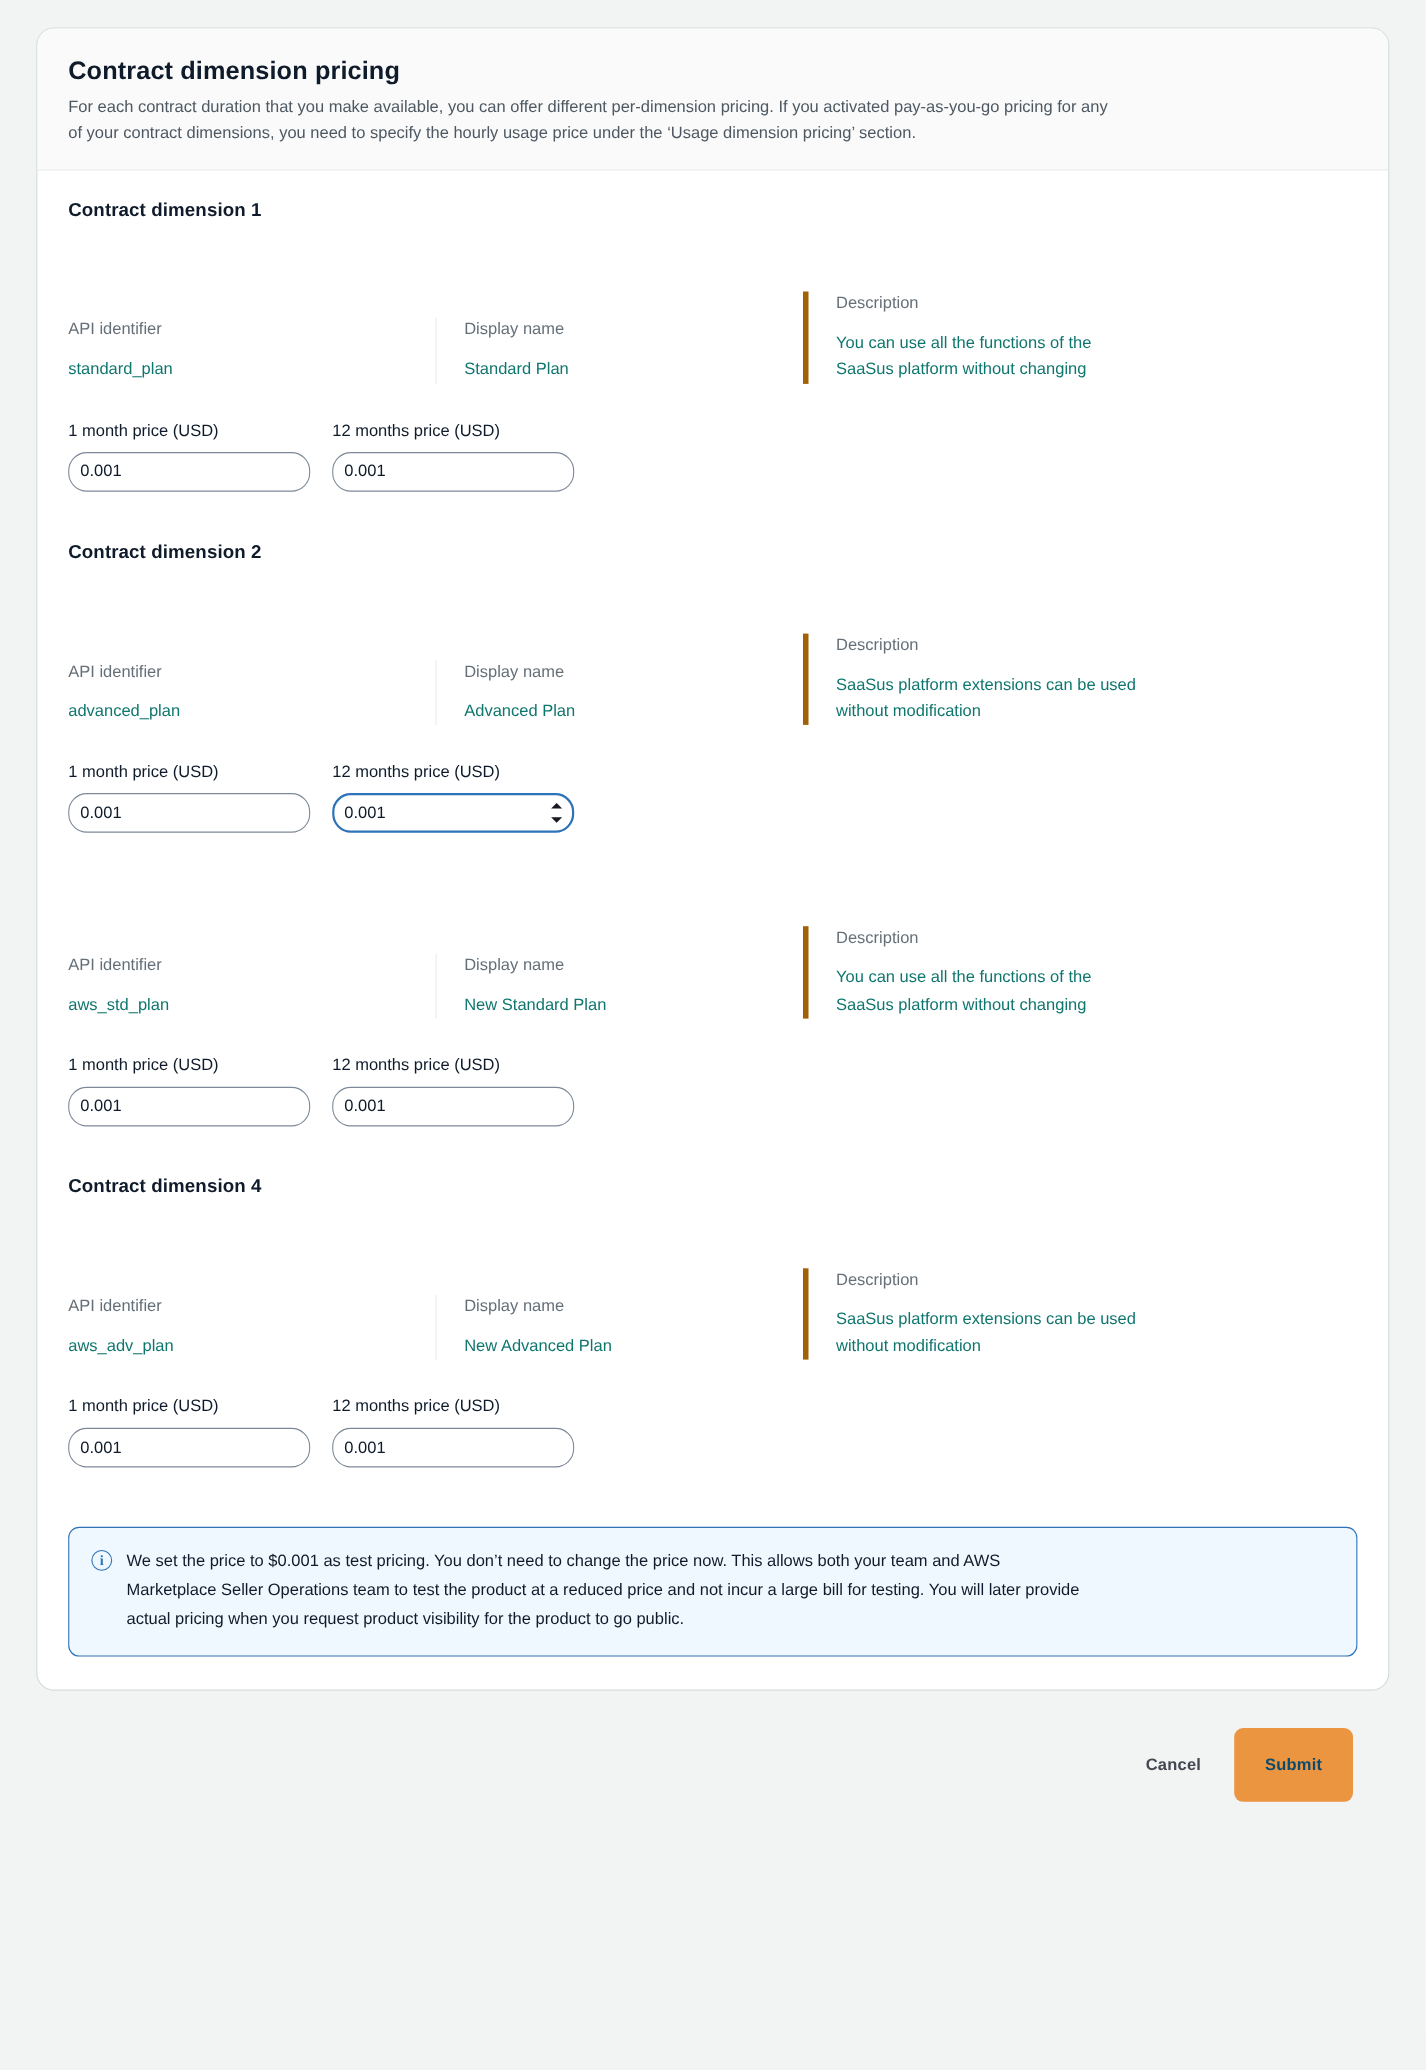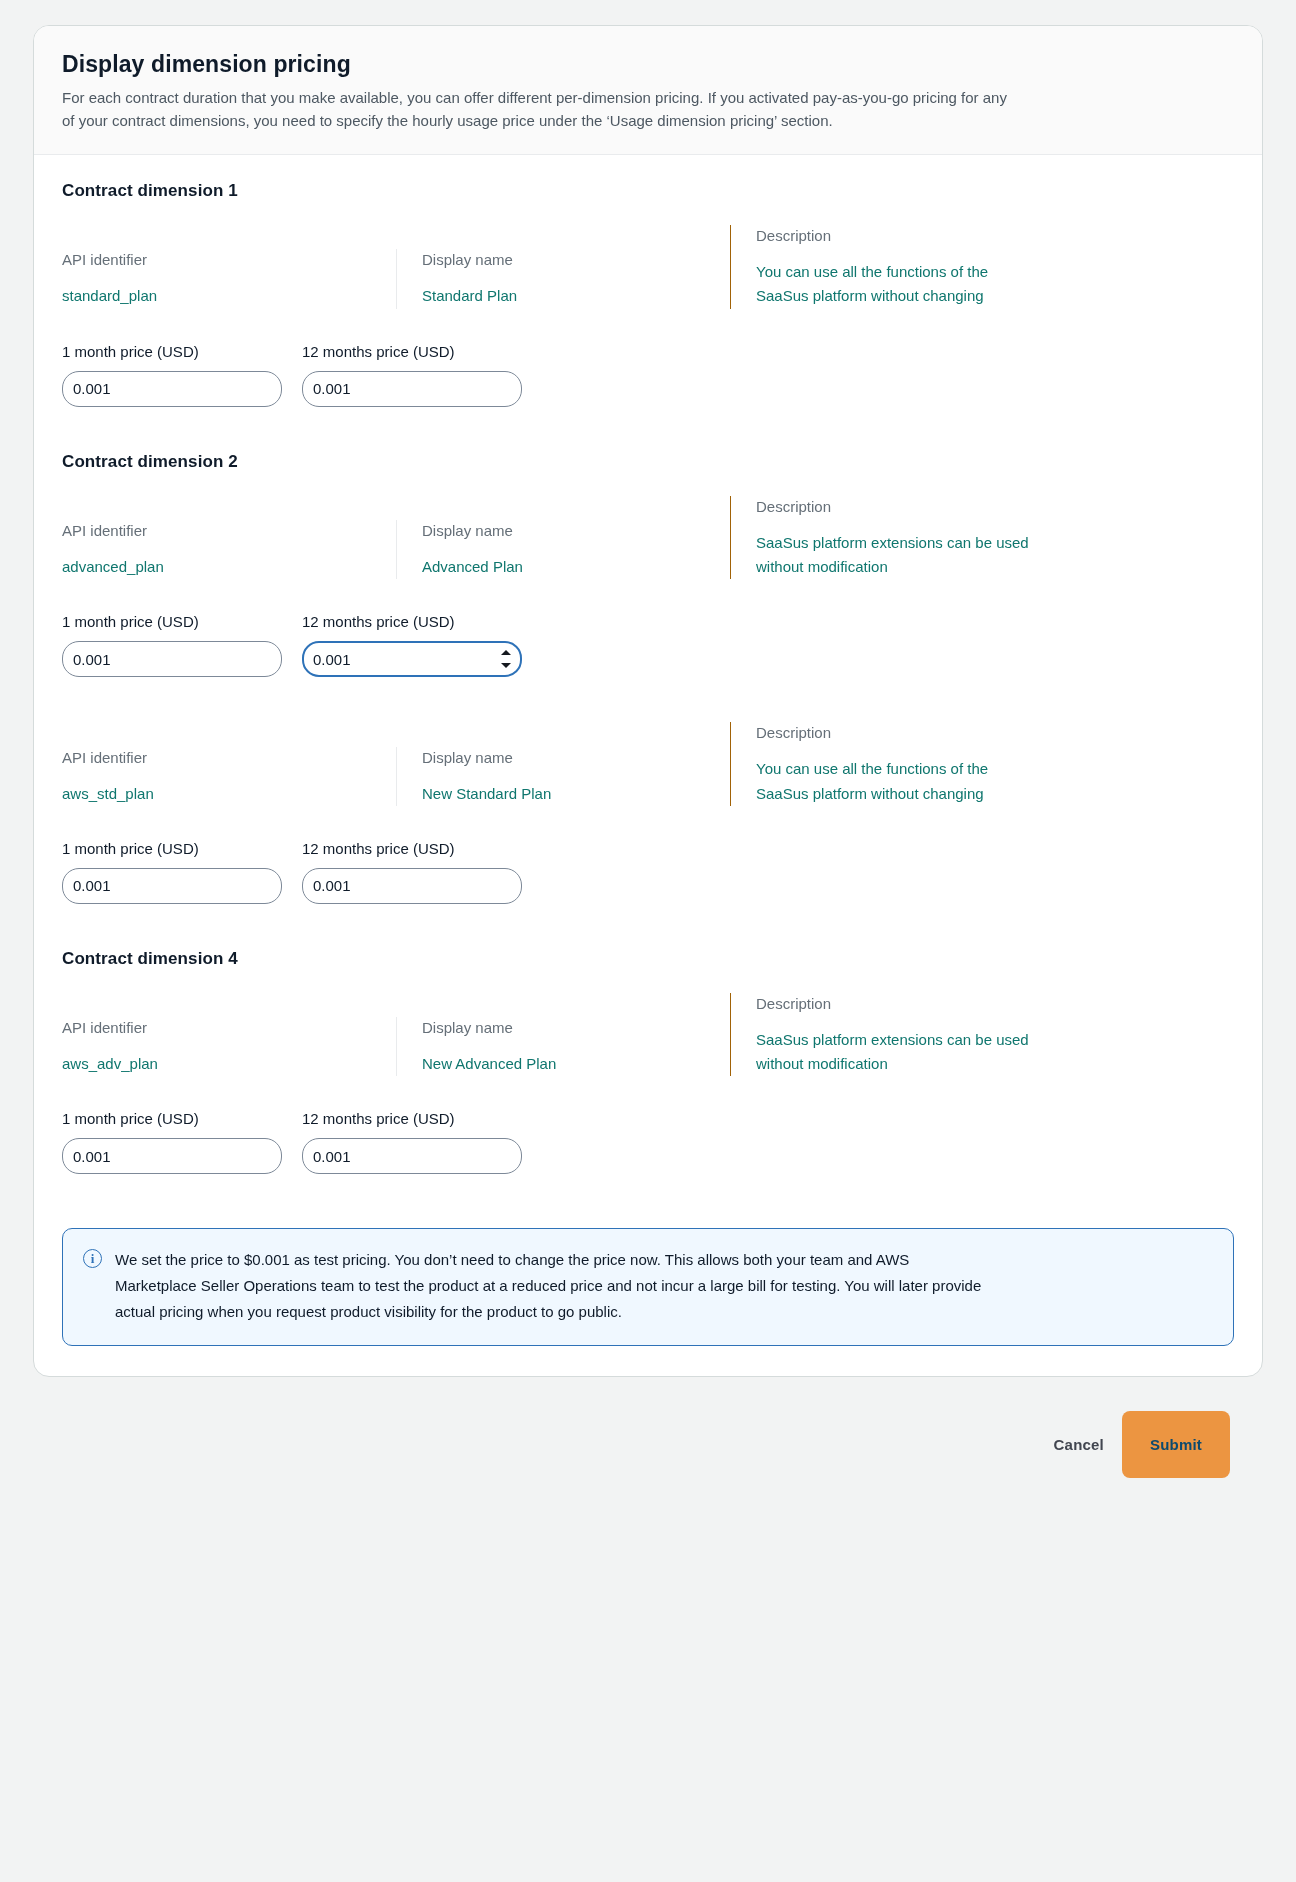--- a/index.html
+++ b/index.html
@@ -59,21 +59,21 @@
   .meta-row {
     display: flex;
     align-items: flex-end;
     margin-bottom: 32px;
   }
   .meta-col {
     padding-right: 24px;
   }
   .meta-col.c1 { width: 334px; }
   .meta-col.c2 { width: 334px; padding-left: 25px; border-left: 1px solid #e9ebed; }
-  .meta-col.c3 { width: 330px; padding-left: 25px; border-left: 1px solid #a16207; }
+  .meta-col.c3 { width: 330px; padding-left: 25px; border-left: 5px solid #a16207; margin-top: 40px; }
   .meta-label {
     font-size: 15px;
     color: #656f78;
     line-height: 1.4;
     margin-bottom: 14px;
   }
   .meta-value {
     font-size: 15px;
     color: #0f766e;
     line-height: 1.62;
@@ -156,21 +156,21 @@
     font-size: 15px;
     color: #0f1b2a;
     line-height: 1.72;
     max-width: 880px;
   }
 
   
   .footer {
     display: flex;
     justify-content: flex-end;
-    gap: 0;
+    gap: 12px;
     padding: 34px 33px 0 0;
   }
   .btn-cancel {
     background: none;
     border: none;
     font-family: "Liberation Sans", sans-serif;
     font-size: 15px;
     font-weight: 700;
     color: #424650;
     padding: 10px 18px;
@@ -191,21 +191,21 @@
   }
 </style>
 </head>
 <body>
 
 <div class="page">
 
   <div class="card">
 
     <div class="card-header">
-      <h1 class="card-title">Display dimension pricing</h1>
+      <h1 class="card-title">Contract dimension pricing</h1>
       <p class="card-desc">For each contract duration that you make available, you can offer different per-dimension pricing. If you activated pay-as-you-go pricing for any of your contract dimensions, you need to specify the hourly usage price under the ‘Usage dimension pricing’ section.</p>
     </div>
 
     <div class="card-body">
 
       <div class="dim-block">
         <h2 class="dim-title">Contract dimension 1</h2>
         <div class="meta-row">
           <div class="meta-col c1">
             <div class="meta-label">API identifier</div>

